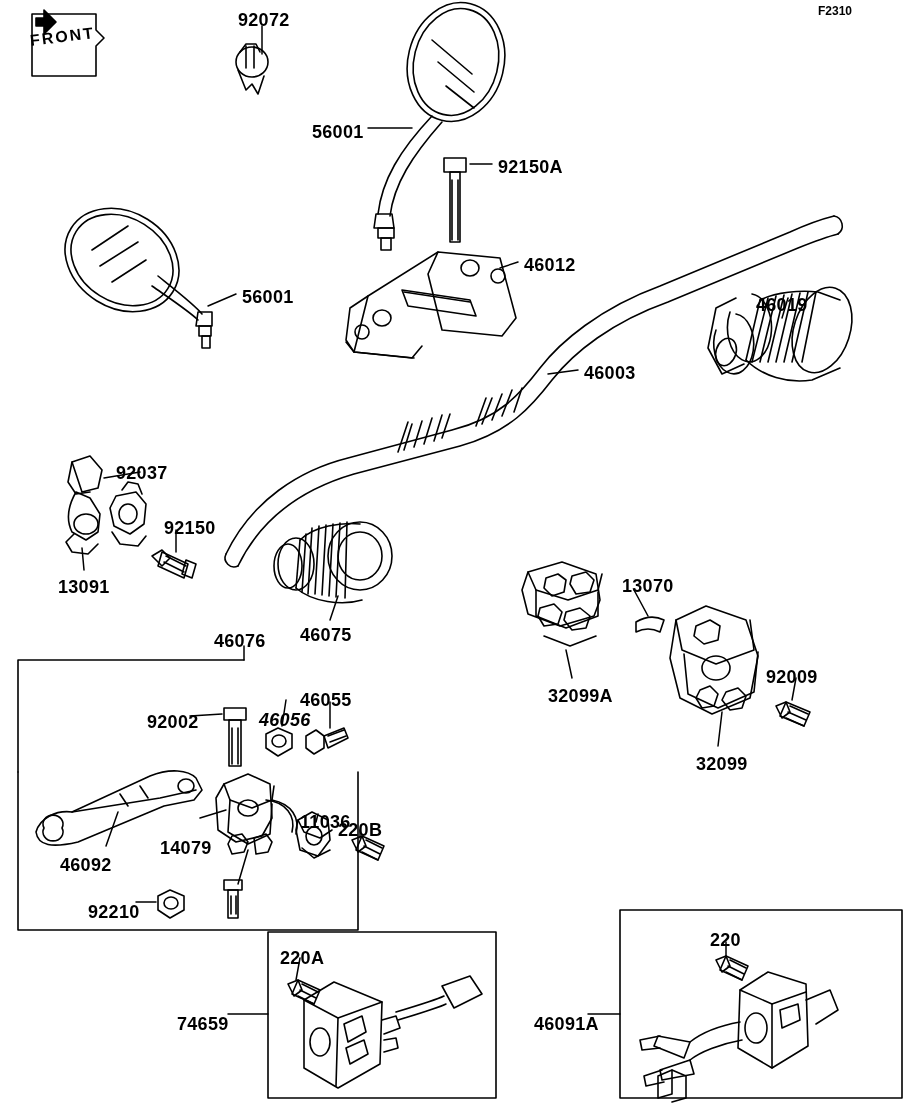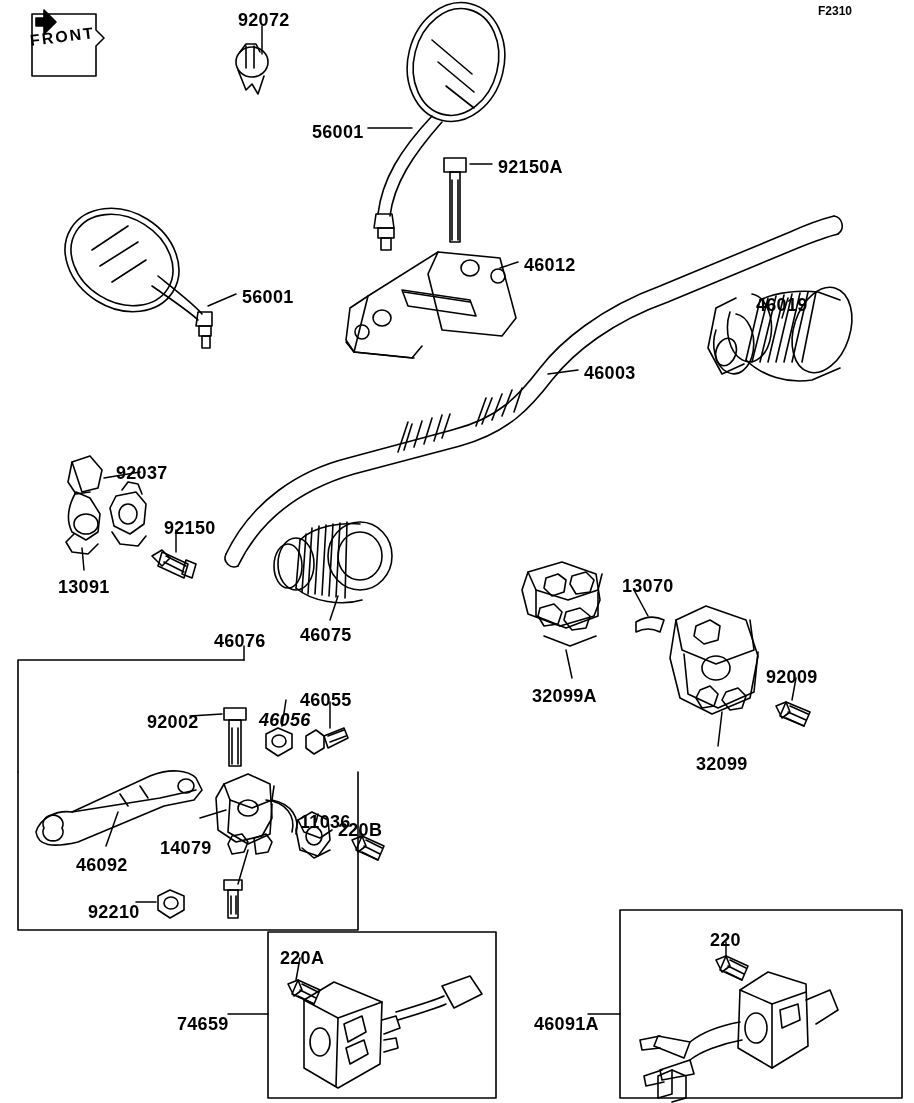--- a/index.html
+++ b/index.html
@@ -358,29 +358,29 @@
   <div class="lbl" style="left:524px; top:255px;">46012</div>
   <div class="lbl" style="left:242px; top:287px;">56001</div>
   <div class="lbl" style="left:756px; top:295px;">46019</div>
   <div class="lbl" style="left:584px; top:363px;">46003</div>
   <div class="lbl" style="left:116px; top:463px;">92037</div>
   <div class="lbl" style="left:164px; top:518px;">92150</div>
   <div class="lbl" style="left:58px;  top:577px;">13091</div>
   <div class="lbl" style="left:300px; top:625px;">46075</div>
   <div class="lbl" style="left:622px; top:576px;">13070</div>
   <div class="lbl" style="left:766px; top:667px;">92009</div>
-  <div class="lbl" style="left:532px; top:686px;">32099A</div>
+  <div class="lbl" style="left:548px; top:686px;">32099A</div>
   <div class="lbl" style="left:696px; top:754px;text-align:center;">32099</div>
   <div class="lbl" style="left:214px; top:631px;">46076</div>
   <div class="lbl" style="left:300px; top:690px;">46055</div>
   <div class="lbl" style="left:147px; top:712px;">92002</div>
   <div class="lbl" style="left:259px; top:710px;font-style:italic;">46056</div>
   <div class="lbl" style="left:300px; top:812px;">11036</div>
   <div class="lbl" style="left:338px; top:820px;">220B</div>
   <div class="lbl" style="left:160px; top:814px;margin-top:24px;">14079</div>
-  <div class="lbl" style="left:76px;  top:855px;">46092</div>
+  <div class="lbl" style="left:60px;  top:855px;">46092</div>
   <div class="lbl" style="left:88px;  top:902px;">92210</div>
   <div class="lbl" style="left:280px; top:948px;">220A</div>
   <div class="lbl" style="left:177px; top:1014px;">74659</div>
   <div class="lbl" style="left:710px; top:930px;">220</div>
   <div class="lbl" style="left:534px; top:1014px;">46091A</div>
 
 </div>
 
 </body></html>

